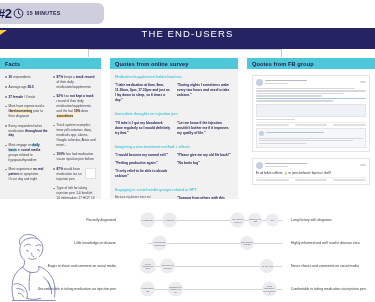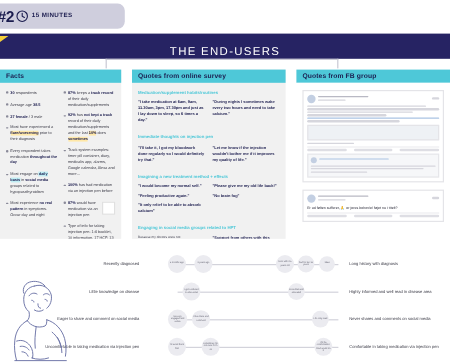--- a/index.html
+++ b/index.html
@@ -20,21 +20,21 @@
     padding-left:12px;box-sizing:border-box;
     color:#1b1c4e;
   }
   .badge-step{font-size:13px;font-weight:bold;letter-spacing:-.5px;line-height:1;}
   .clock-ico{width:11px;height:11px;flex:0 0 auto;}
   .badge-time{font-size:5.2px;font-weight:bold;letter-spacing:.35px;line-height:1;}
 
   
   .titlebar{
     position:absolute;left:0;top:28px;width:375px;height:21px;
-    background:#262363;display:flex;align-items:flex-end;justify-content:center;
+    background:#262363;display:flex;align-items:flex-start;justify-content:center;
   }
   .titlebar h1{
     margin:0;color:#ffffff;font-size:9.5px;font-weight:normal;
     letter-spacing:1.1px;
   }
   .tri{position:absolute;left:0;top:30px;width:0;height:0;
     border-top:5px solid #f4d03a;border-right:7px solid transparent;}
 
   
   .connector{position:absolute;left:88px;top:49px;width:192px;height:7px;

